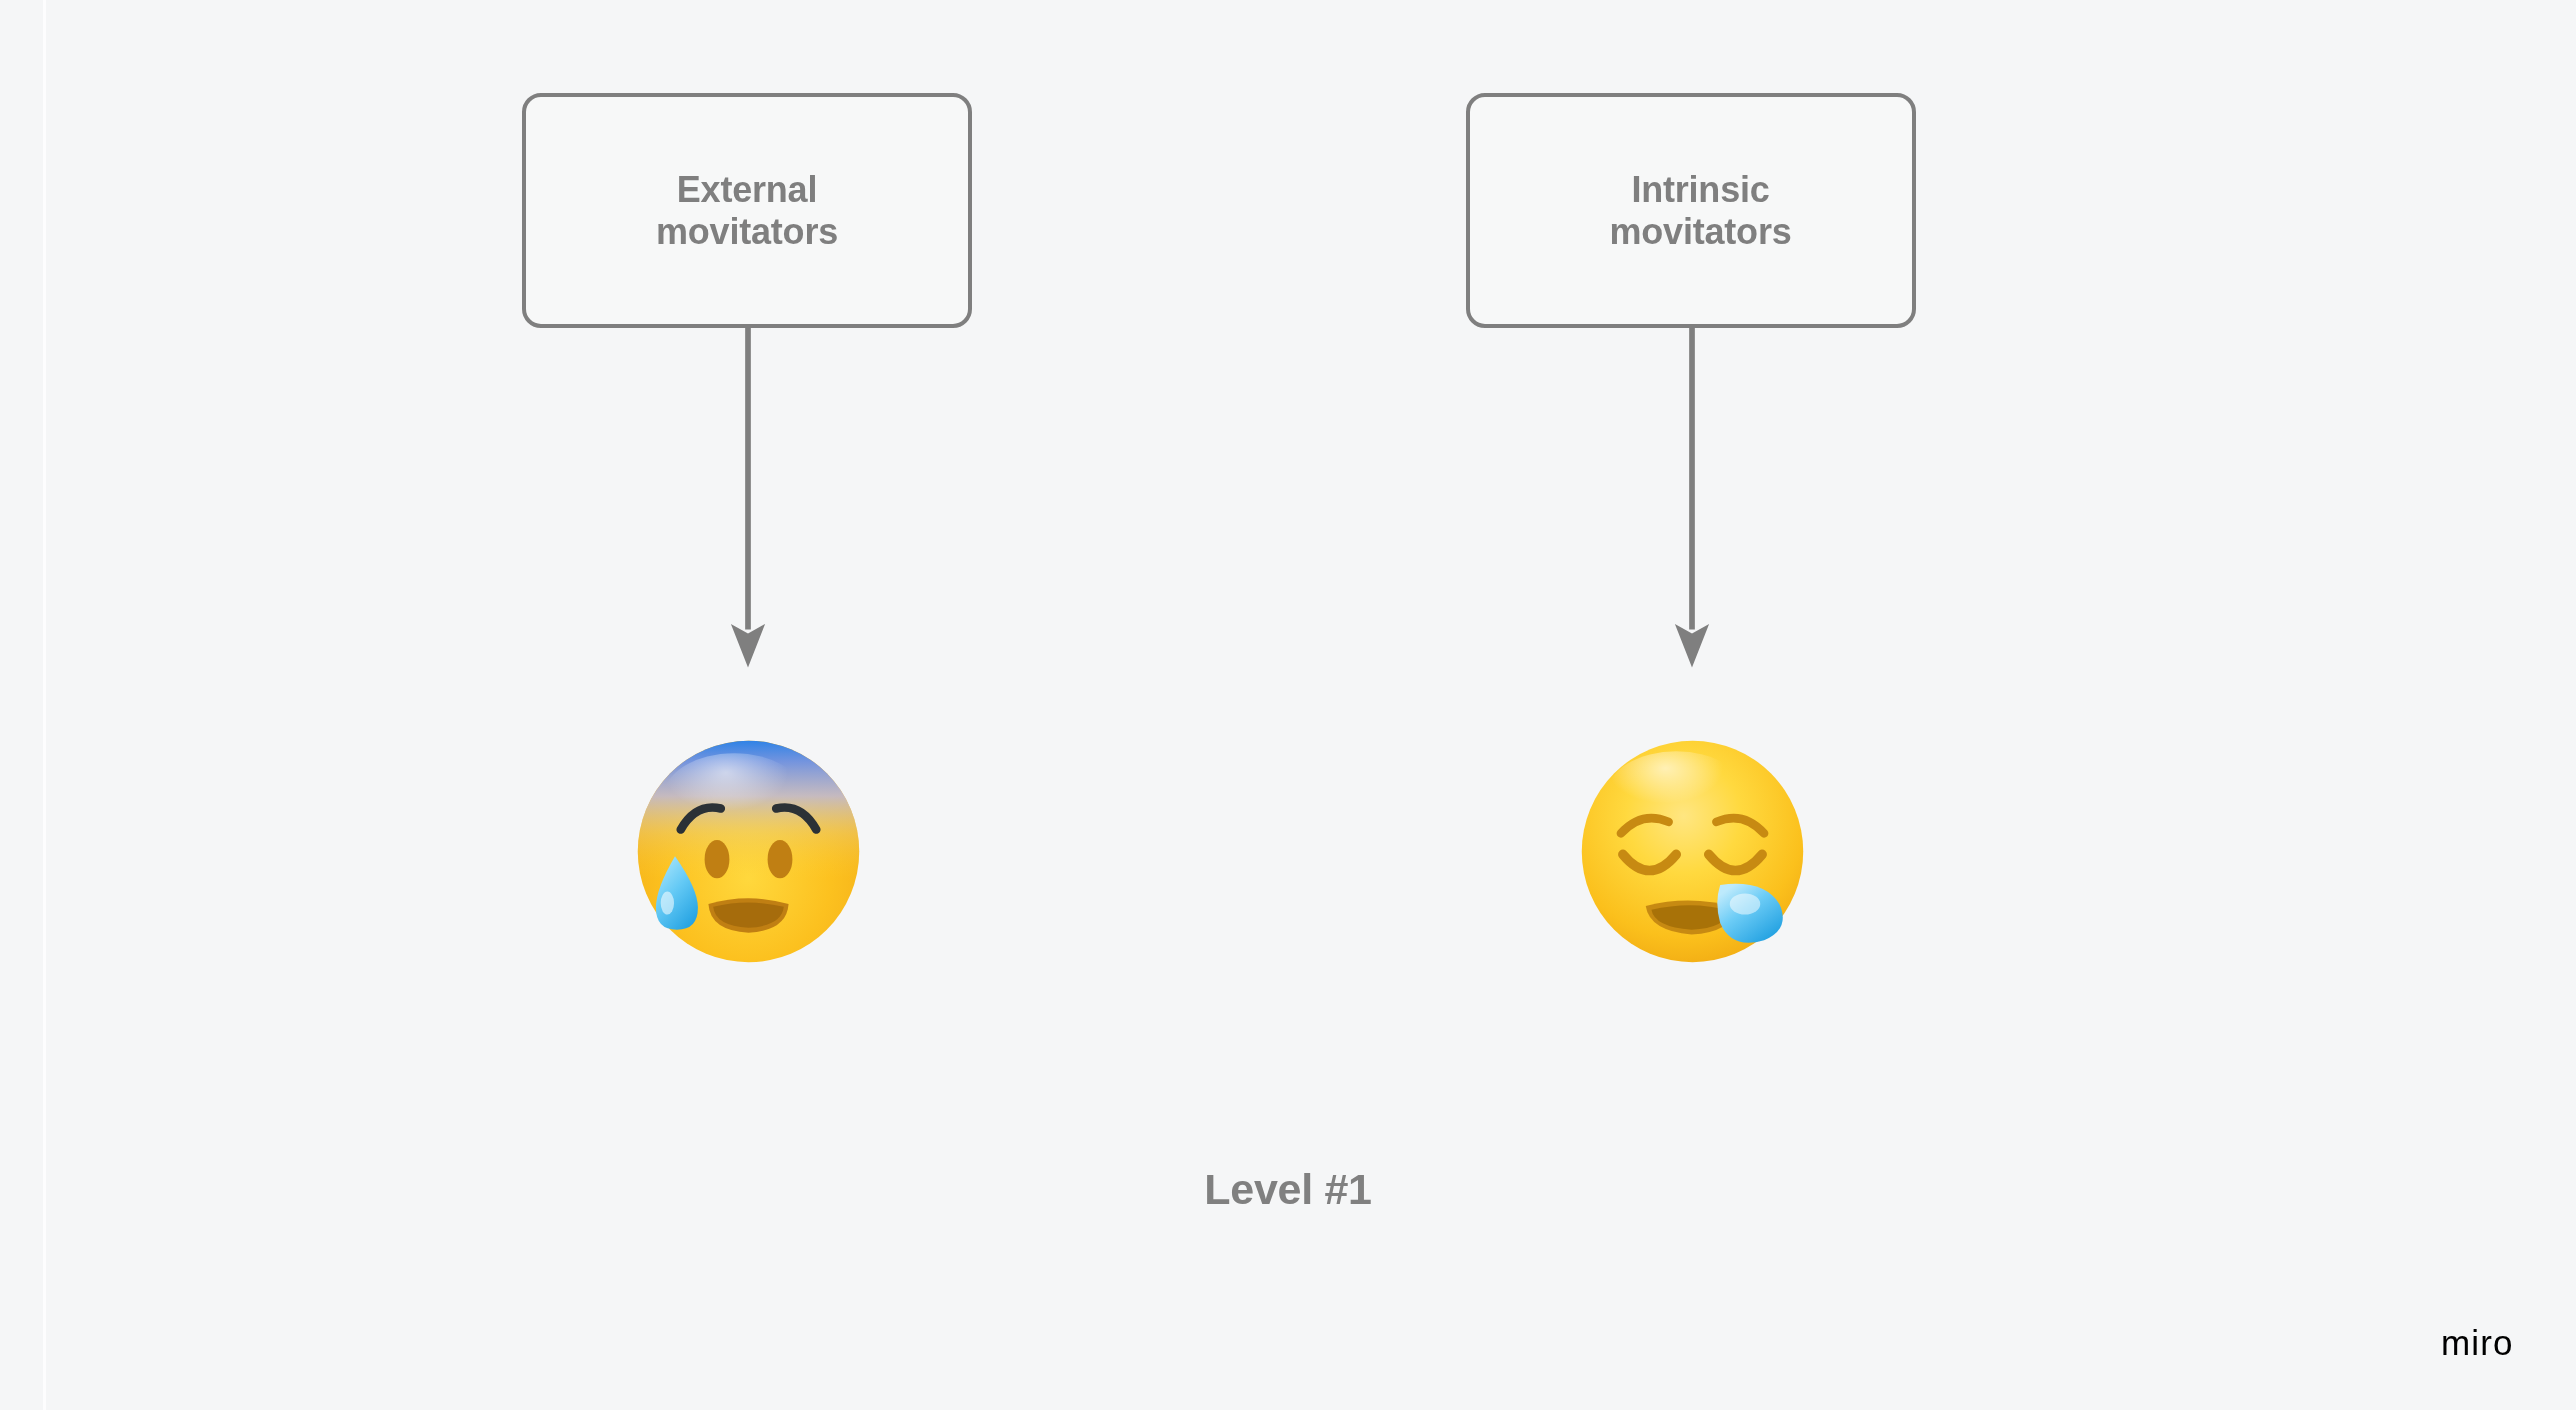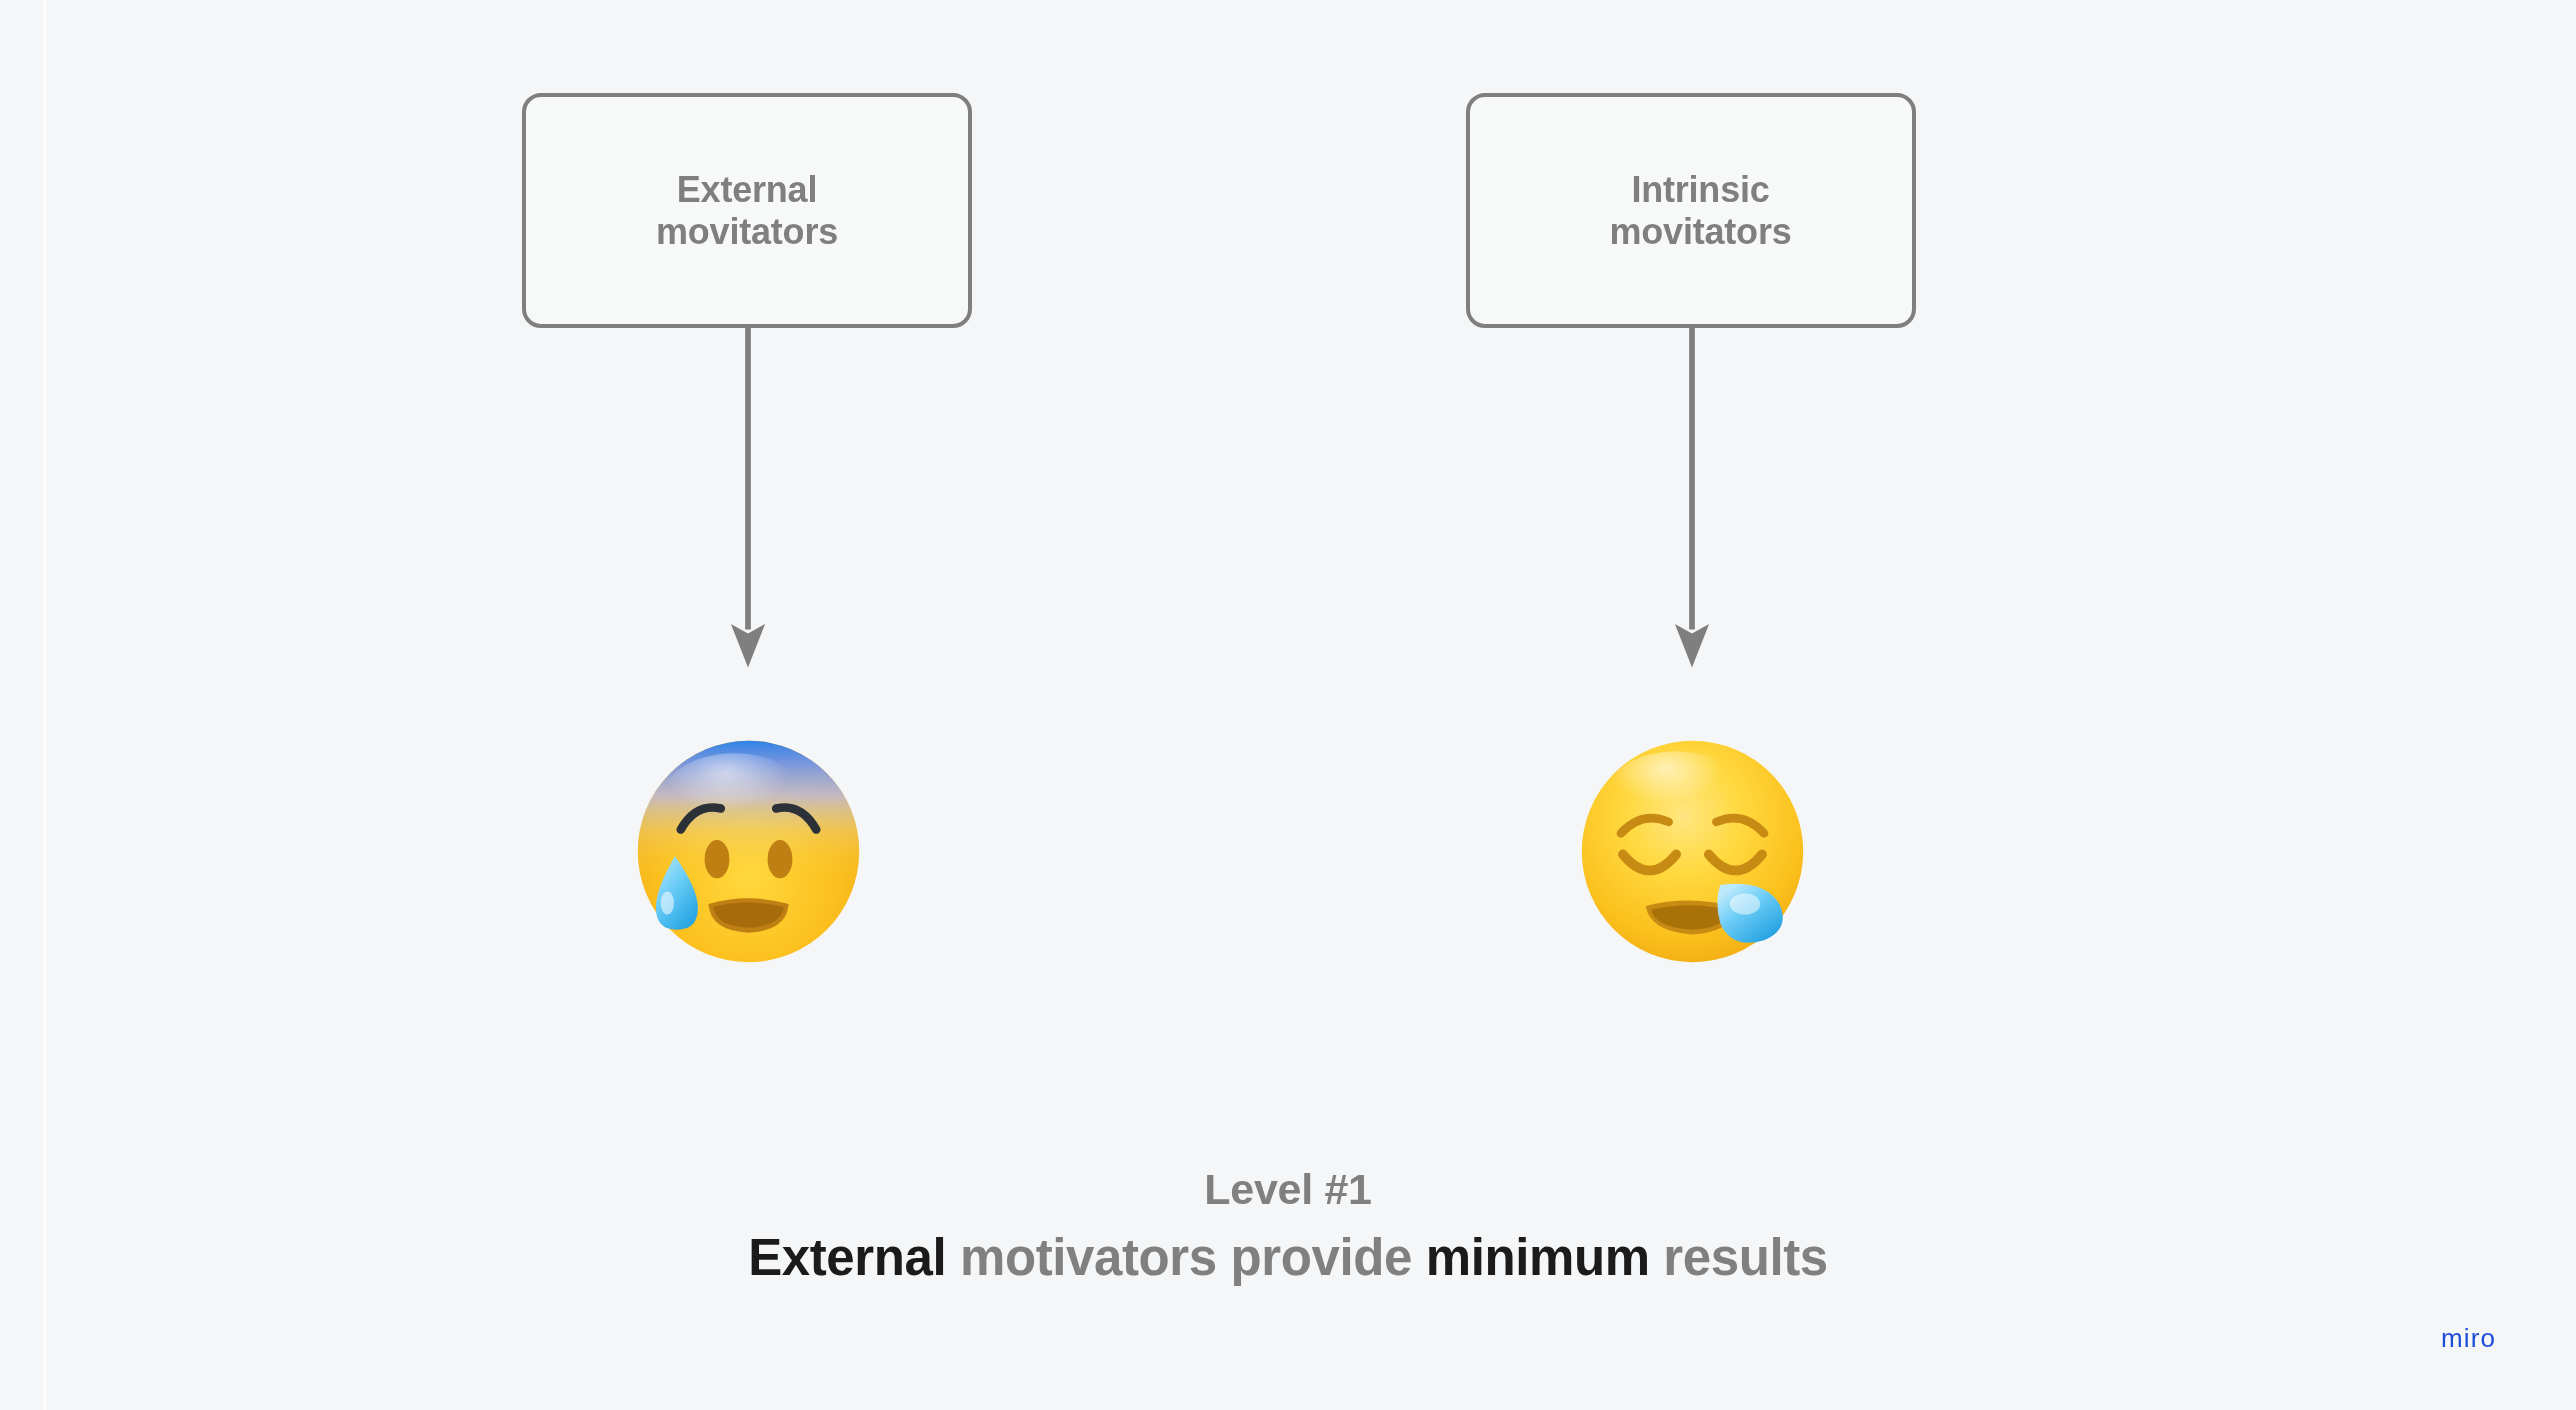--- a/index.html
+++ b/index.html
@@ -92,22 +92,22 @@
     margin-top: 13.3px;
     color: #808080;
   }
   .caption-line .strong { color: #1b1b1b; }
 
   
   .watermark {
     position: absolute;
     left: 2441px;
     top: 1323px;
-    color: #1d4ed8;
-    font-size: 26px;
+    color: #000000;
+    font-size: 35px;
     font-weight: 300;
     letter-spacing: 1.1px;
   }
 </style>
 </head>
 <body>
 
 <div class="board-seam"></div>
 
 <div class="node-box" id="box-external">
@@ -215,19 +215,16 @@
     <path d="M 72 178 Q 121 166 166 180 Q 162 206 120 208 Q 76 204 72 178 Z" fill="#c78a12"></path>
     <path d="M 78 182 Q 121 172 160 183 Q 156 201 120 203 Q 81 200 78 182 Z" fill="#a87208"></path>
 
     <path d="M 150 156 Q 196 150 212 176 Q 224 202 196 214 Q 162 224 150 196 Q 144 174 150 156 Z" fill="url(#slpBub)"></path>
     <ellipse cx="176" cy="176" rx="16" ry="11" fill="#ffffff" opacity="0.5"></ellipse>
   </svg>
 </div>
 
 <div class="caption">
   <div class="caption-level">Level #1</div>
-  <div class="caption-line">
-    <span class="strong">External</span><span> motivators provide </span><span class="strong">minimum</span><span> results</span>
-  </div>
 </div>
 
 <div class="watermark">miro</div>
 
 
 </body></html>

